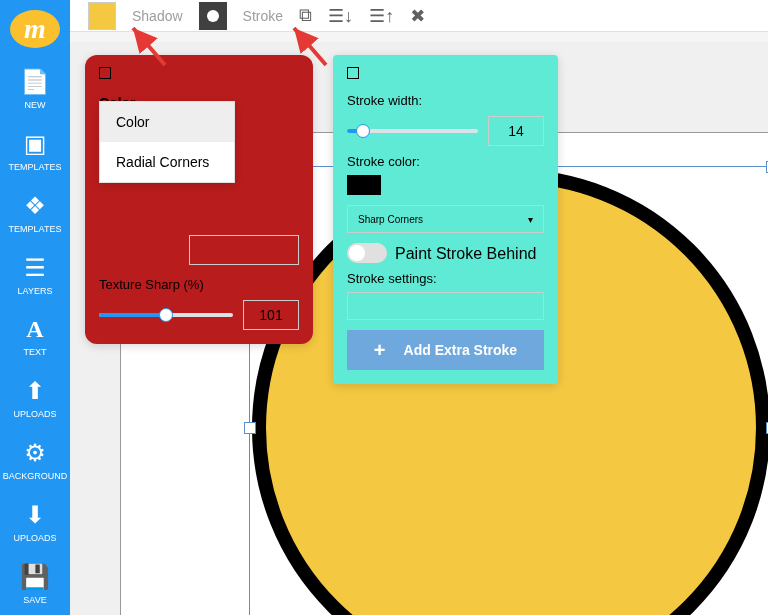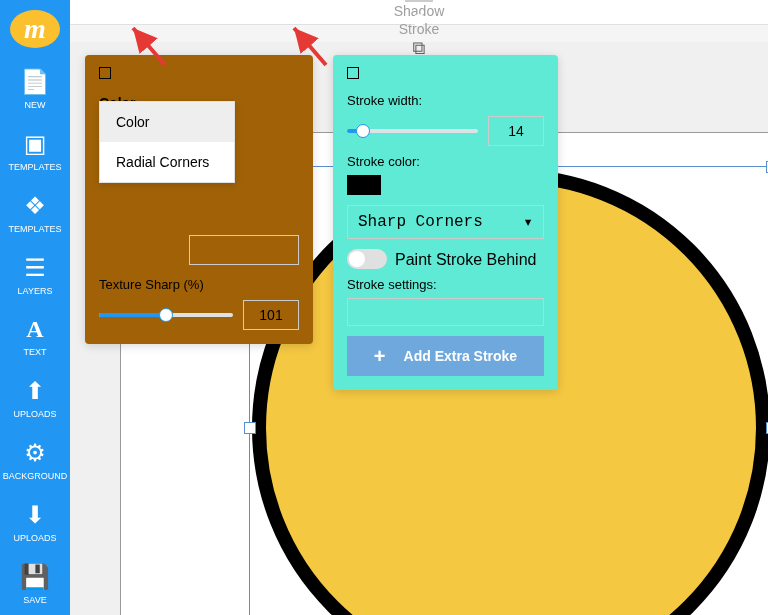--- a/index.html
+++ b/index.html
@@ -48,29 +48,28 @@
       font-size: 9px;
       cursor: pointer;
       text-align: center;
     }
     .sidebar-icon { font-size: 24px; margin-bottom: 4px; }
     .topbar {
       position: absolute;
       left: 70px;
       top: 0;
       right: 0;
-      height: 25px;
-      background: white;
-      display: flex;
-      align-items: center;
-      gap: 1px;
+      height: 32px;
+      background: white;
+      display: flex;
+      align-items: center;
+      gap: 16px;
       padding: 0 18px;
       border-bottom: 1px solid #e0e0e0;
       z-index: 4;
-      flex-direction: column;
     }
     .fill-swatch {
       width: 28px;
       height: 28px;
       background: #f5c842;
       border: 1px solid #ccc;
       cursor: pointer;
     }
     .topbar-label {
       color: #9e9e9e;
@@ -141,22 +140,22 @@
     .handle.tr{right:-6px;top:-6px}
     .handle.tm{left:50%;top:-6px;transform:translateX(-50%)}
     .handle.ml{left:-6px;top:50%;transform:translateY(-50%)}
     .handle.mr{right:-6px;top:50%;transform:translateY(-50%)}
     
     .panel-color {
       position: absolute;
       left: 85px;
       top: 55px;
       width: 228px;
-      background: #a16207;
-      border-radius: 4px;
+      background: #b91c1c;
+      border-radius: 12px;
       box-shadow: 0 2px 10px rgba(0,0,0,0.15);
       padding: 14px;
       z-index: 10;
     }
     .panel-header {
       font-size: 14px;
       font-weight: bold;
       margin: 8px 0 6px;
       display: flex;
       align-items: center;
@@ -248,29 +247,28 @@
     }
     .color-chip {
       width: 34px;
       height: 20px;
       background: #000;
       margin: 2px 0 10px;
       cursor: pointer;
     }
     .select-row {
       border: 1px solid #ccc;
-      height: 34px;
+      height: 28px;
       display: flex;
       align-items: center;
       justify-content: space-between;
       padding: 0 10px;
-      font-size: 16px;
+      font-size: 10px;
       margin-bottom: 10px;
       cursor: pointer;
-      font-family: Liberation Mono, monospace;
     }
     .toggle-row {
       display: flex;
       align-items: flex-end;
       gap: 8px;
       margin-bottom: 8px;
     }
     .toggle {
       width: 40px; height: 20px;
       background: #e0e0e0;

